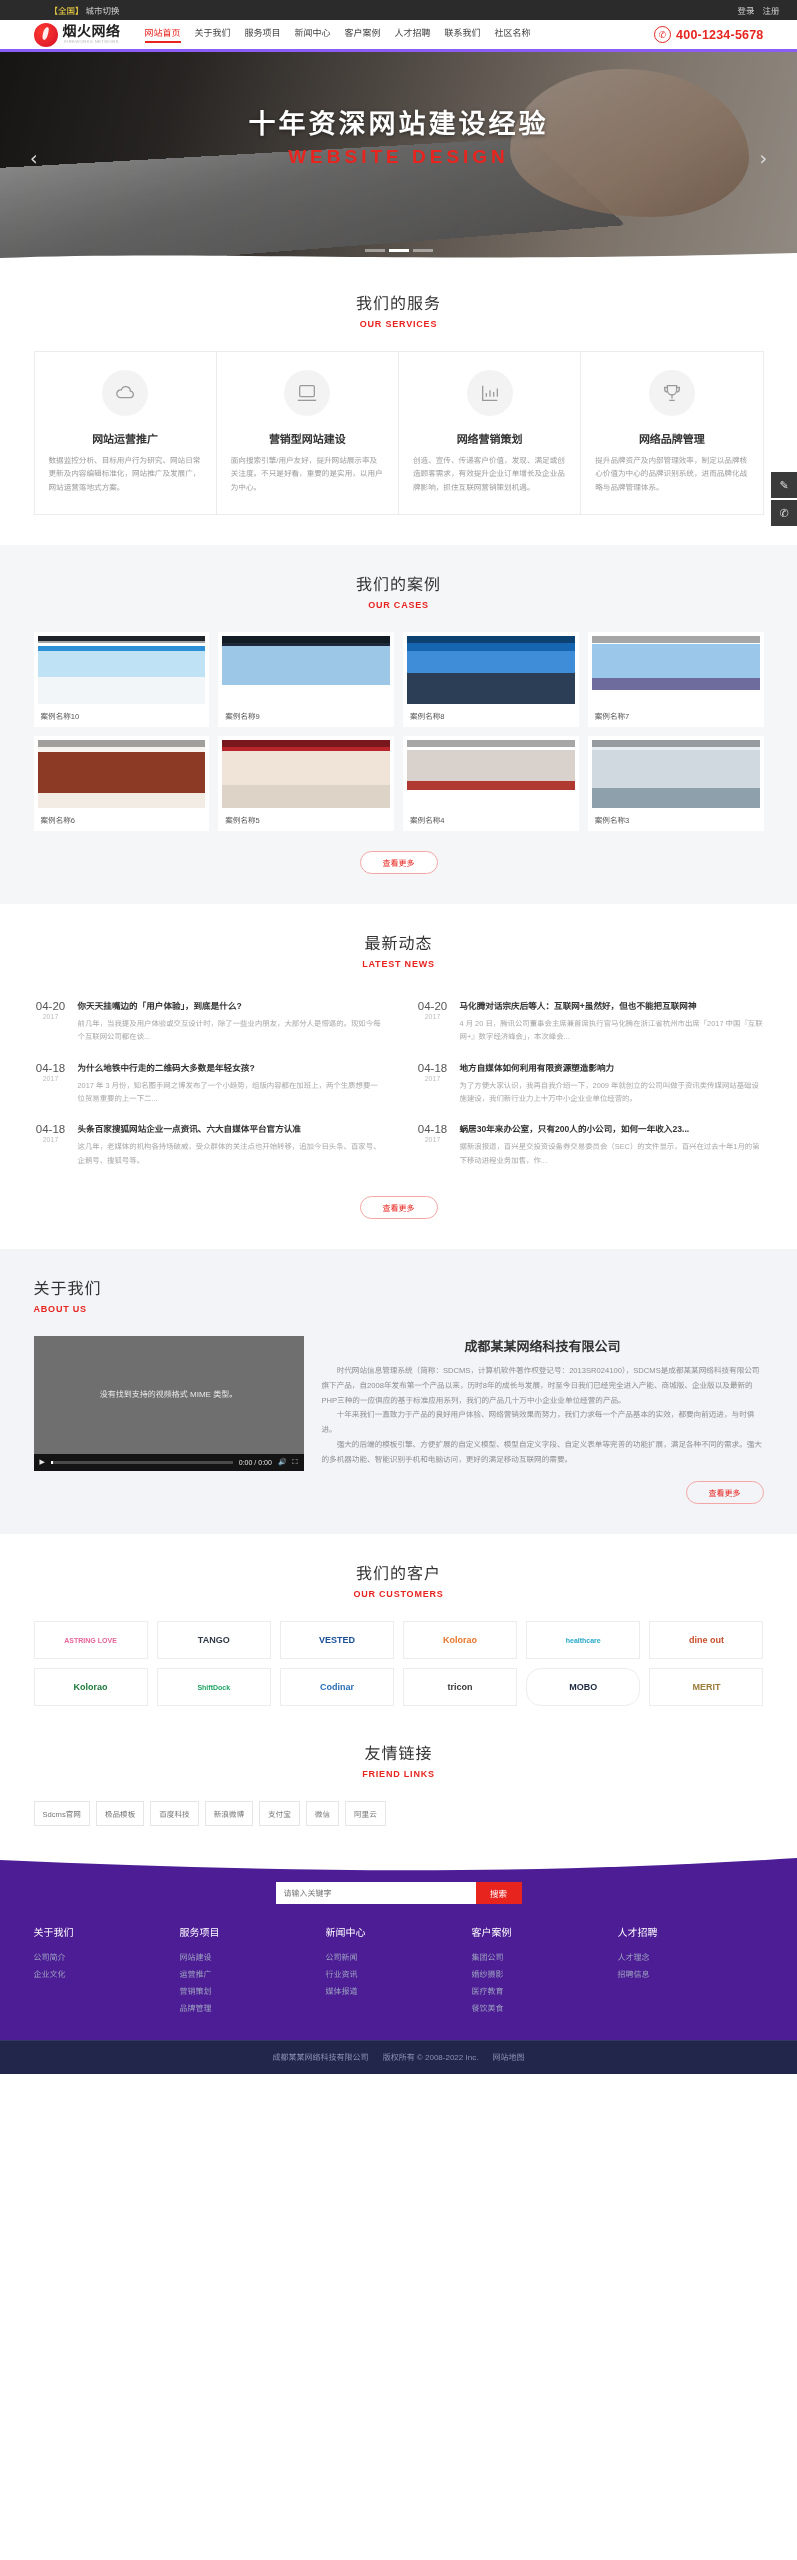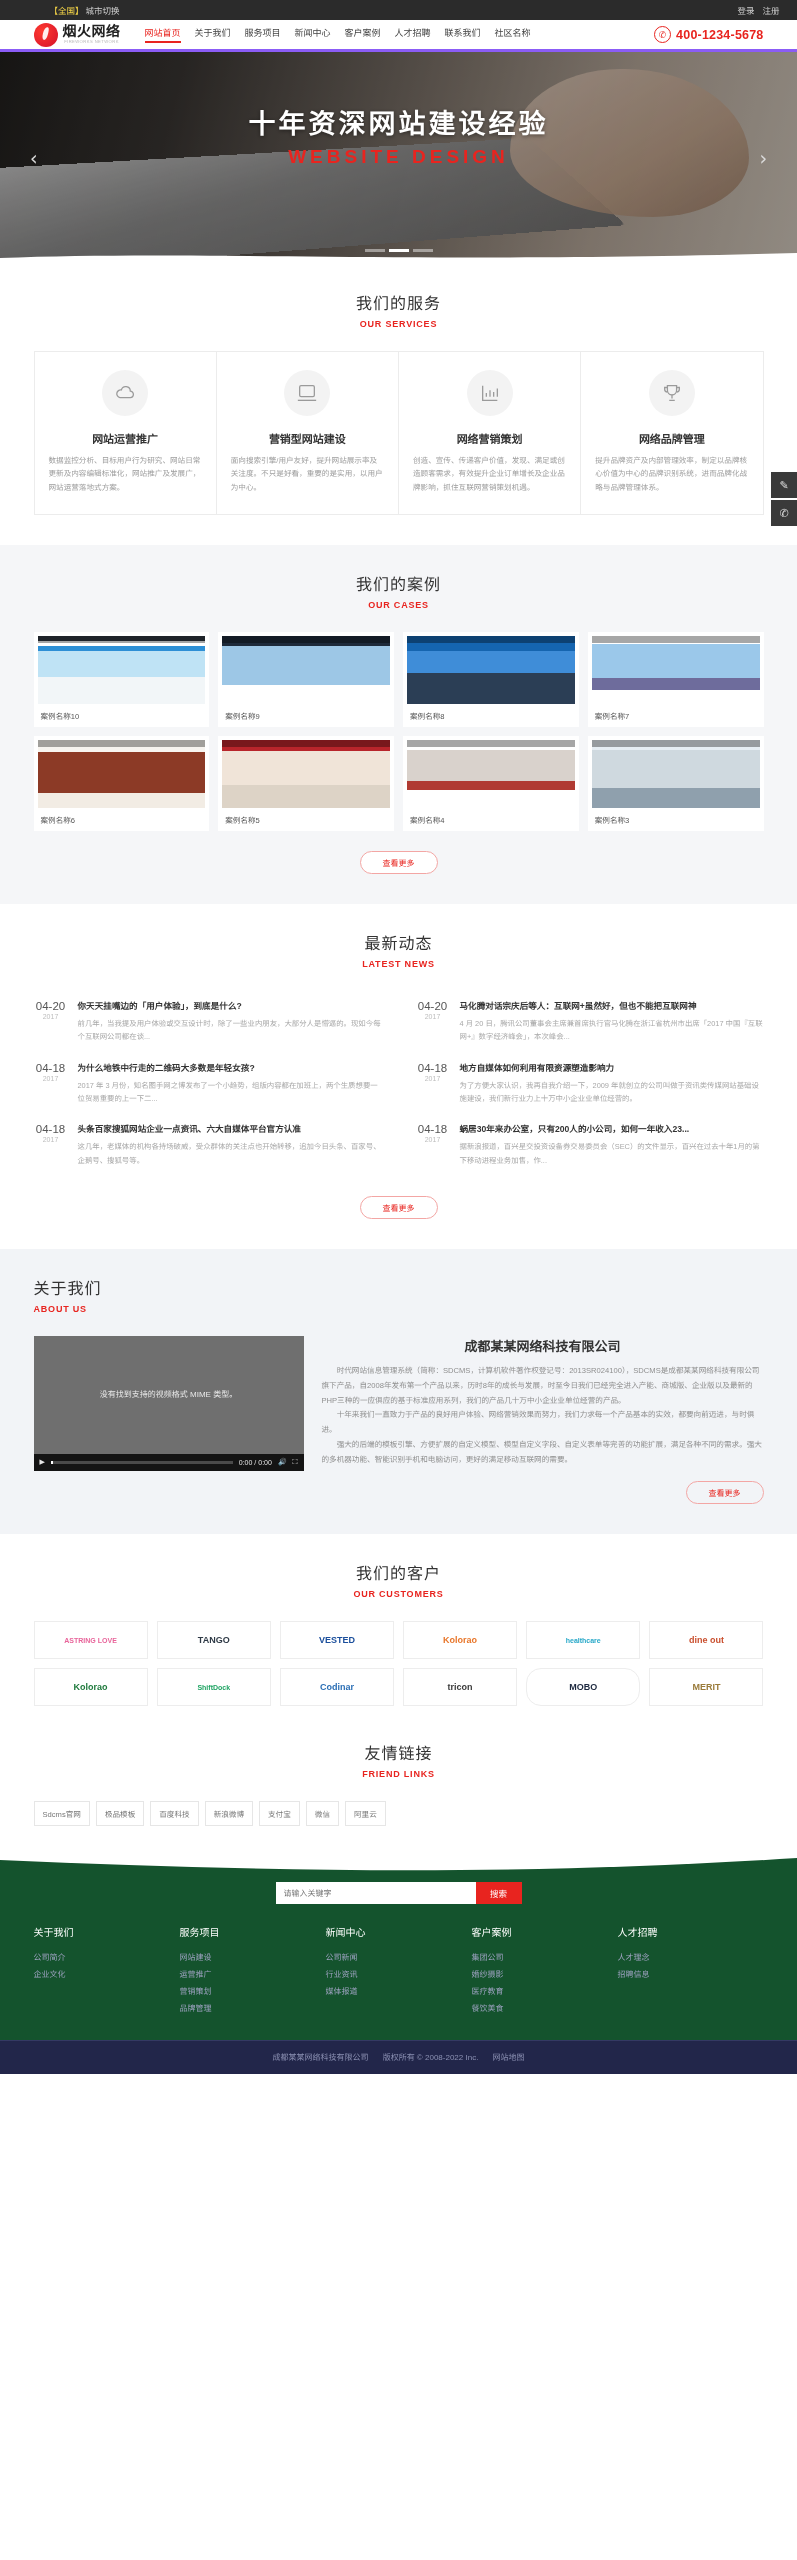--- a/index.html
+++ b/index.html
@@ -148,21 +148,21 @@
   .cust .cell { height:38px; border:1px solid #ededed; background:#fff;
                 display:flex; align-items:center; justify-content:center;
                 font-size:10px; font-weight:bold; }
 
   
   .flinks { display:flex; flex-wrap:wrap; gap:6px; }
   .flinks a { border:1px solid #e6e6e6; color:#777; font-size:7.6px;
               padding:6px 8px; text-decoration:none; background:#fff; }
 
   
-  footer.site { background:#14532d; color:#c6c9dd; position:relative; padding-top:26px; }
+  footer.site { background:#4c1d95; color:#c6c9dd; position:relative; padding-top:26px; }
   .f-wave { position:absolute; left:0; right:0; top:-1px; height:18px; }
   .f-search { display:flex; justify-content:center; margin-bottom:20px; }
   .f-search input { width:200px; height:22px; border:none; padding:0 8px;
                     font-size:8px; color:#666; font-family:"Liberation Sans",sans-serif; }
   .f-search button { width:46px; height:22px; border:none; background:#e8241f;
                      color:#fff; font-size:8.5px; cursor:pointer;
                      font-family:"Liberation Sans",sans-serif; }
   .f-cols { display:grid; grid-template-columns:repeat(5,1fr); padding-bottom:22px; }
   .f-col h4 { font-size:10px; font-weight:normal; color:#fff; margin-bottom:11px; }
   .f-col a { display:block; font-size:8px; color:#9d a2c0; color:#9da2c0;

